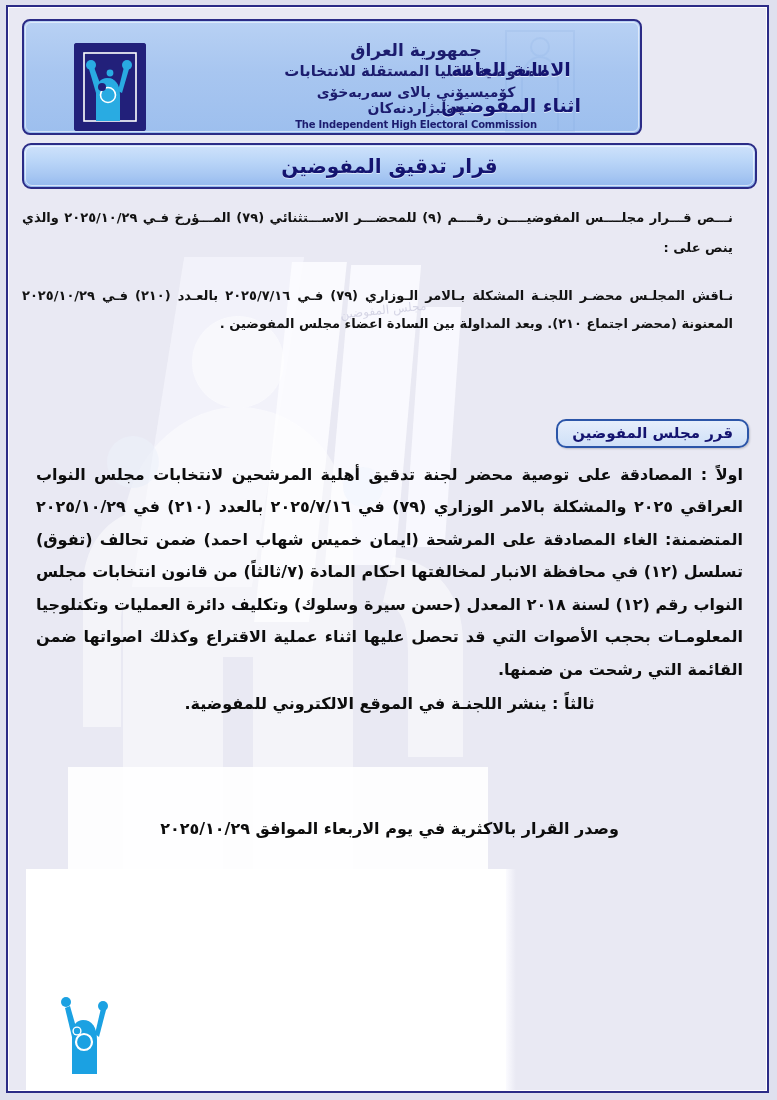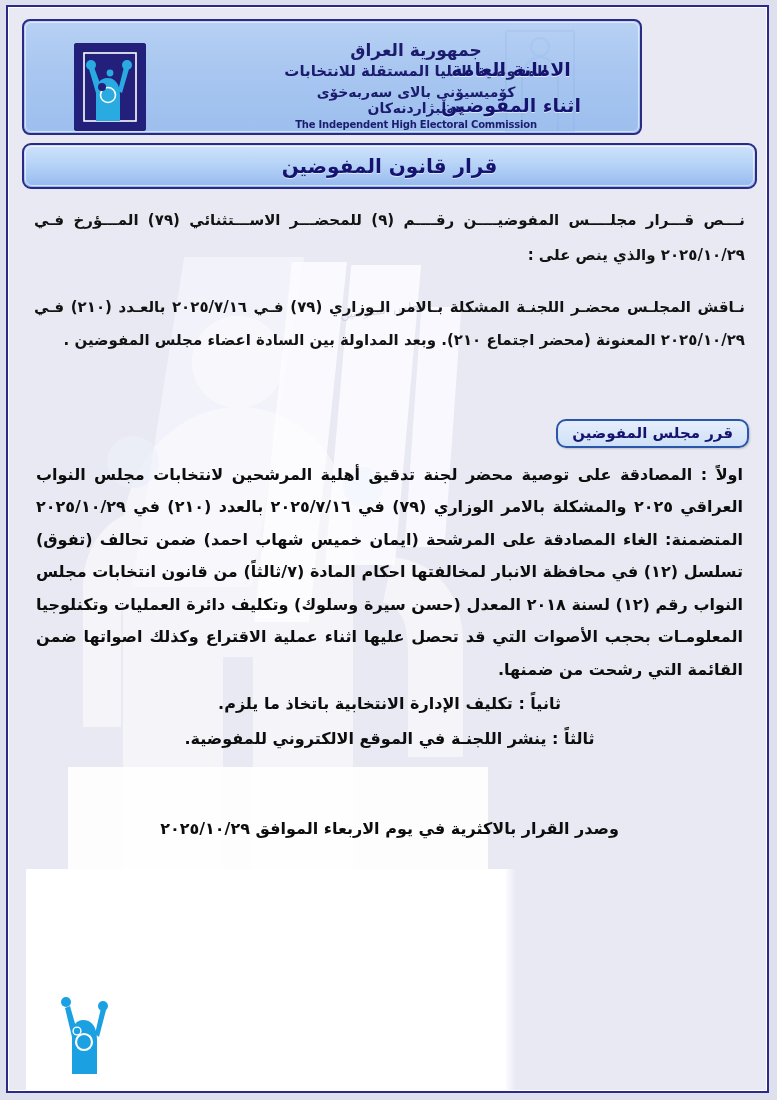--- a/index.html
+++ b/index.html
@@ -141,24 +141,24 @@
   }
   .titlebar span{
     color:#141470;font-weight:bold;font-size:20px;
     text-shadow:0 1px 0 rgba(255,255,255,.55);
     position:relative;
   }
 
   
   .doc{
     position:absolute;
-    left:14px;top:196px;
+    left:2px;top:196px;
     width:735px;
     color:#121212;
-    font-size:15px;
+    font-size:13px;
     line-height:2.1;
     text-align:justify;
     direction:rtl;
   }
   .para{
     margin:0 0 6px 0;
     padding:0 12px;
     font-weight:600;
   }
   .para.intro{
@@ -285,33 +285,32 @@
       <div class="l4">The Independent High Electoral Commission</div>
     </div>
 
     <div class="hdr-right">
       <div>الامانة العامة</div>
       <div>اثناء المفوضين</div>
     </div>
   </div>
 
   <div class="titlebar">
-    <span>قرار قانون المفوضين</span>
+    <span>قرار تدقيق المفوضين</span>
   </div>
 
   <div class="doc">
     <p class="para intro">نـــص قـــرار مجلــــس المفوضيــــن رقــــم (٩) للمحضـــر الاســـتثنائي (٧٩) المـــؤرخ فـي ٢٠٢٥/١٠/٢٩ والذي ينص على :</p>
     <p class="para second">نـاقش المجلـس محضـر اللجنـة المشكلة بـالامر الـوزاري (٧٩) فـي ٢٠٢٥/٧/١٦ بالعـدد (٢١٠) فـي ٢٠٢٥/١٠/٢٩ المعنونة (محضر اجتماع ٢١٠). وبعد المداولة بين السادة اعضاء مجلس المفوضين .</p>
   </div>
 
   <div class="label-box">قرر مجلس المفوضين</div>
 
   <div class="decisions">
     <p class="d-first">اولاً : المصادقة على توصية محضر لجنة تدقيق أهلية المرشحين لانتخابات مجلس النواب العراقي ٢٠٢٥ والمشكلة بالامر الوزاري (٧٩) في ٢٠٢٥/٧/١٦ بالعدد (٢١٠) في ٢٠٢٥/١٠/٢٩ المتضمنة: الغاء المصادقة على المرشحة (ايمان خميس شهاب احمد) ضمن تحالف (تفوق) تسلسل (١٢) في محافظة الانبار لمخالفتها احكام المادة (٧/ثالثاً) من قانون انتخابات مجلس النواب رقم (١٢) لسنة ٢٠١٨ المعدل (حسن سيرة وسلوك) وتكليف دائرة العمليات وتكنلوجيا المعلومـات بحجب الأصوات التي قد تحصل عليها اثناء عملية الاقتراع وكذلك اصواتها ضمن القائمة التي رشحت من ضمنها.</p>
-    <p class="d-short">ثانياً : تكليف الإدارة الانتخابية باتخاذ ما يلزم.</p>
     <p class="d-short">ثالثاً : ينشر اللجنـة في الموقع الالكتروني للمفوضية.</p>
   </div>
 
   <div class="closing">وصدر القرار بالاكثرية في يوم الاربعاء الموافق ٢٠٢٥/١٠/٢٩</div>
 
   <svg class="footer-logo" viewBox="0 0 58 92">
     <g fill="#1ba1e2">
       <path d="M16 92 L16 52 C16 43 21 38 27 38 C36 38 41 45 41 58 L41 92 Z"></path>
       <path d="M16 55 L9 26 L14 24 L22 52 Z"></path>
       <path d="M39 52 L45 26 L50 28 L43 55 Z"></path>

